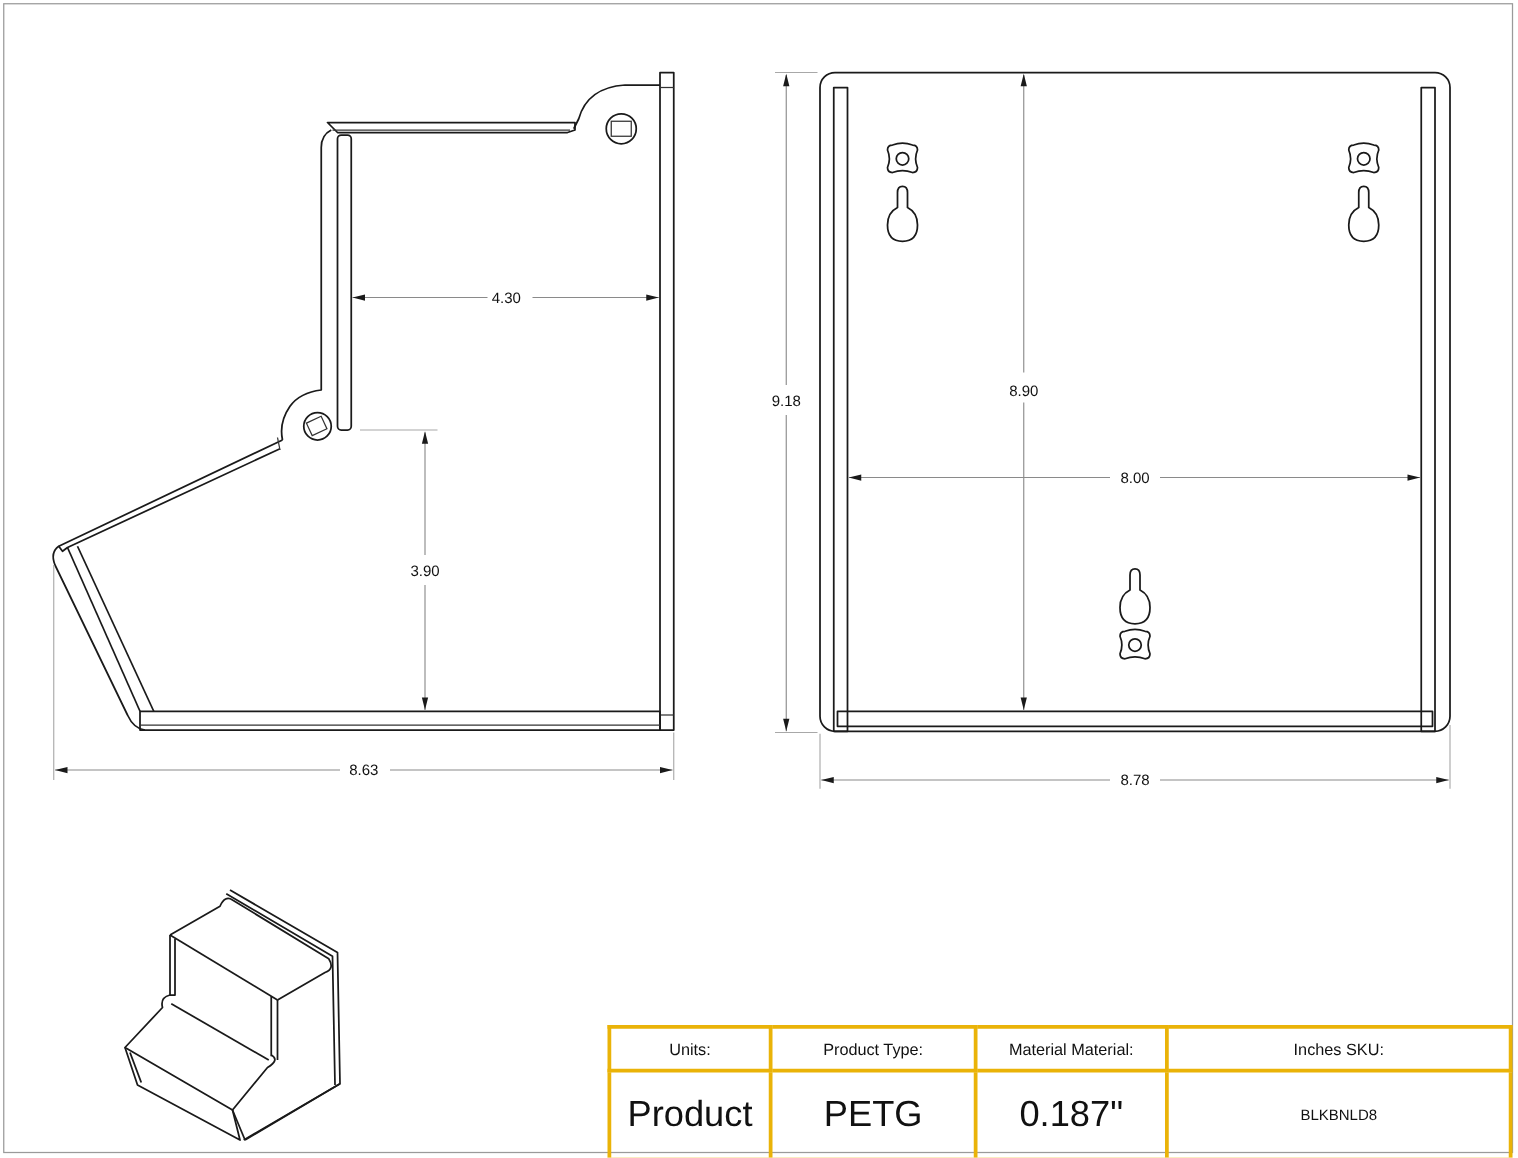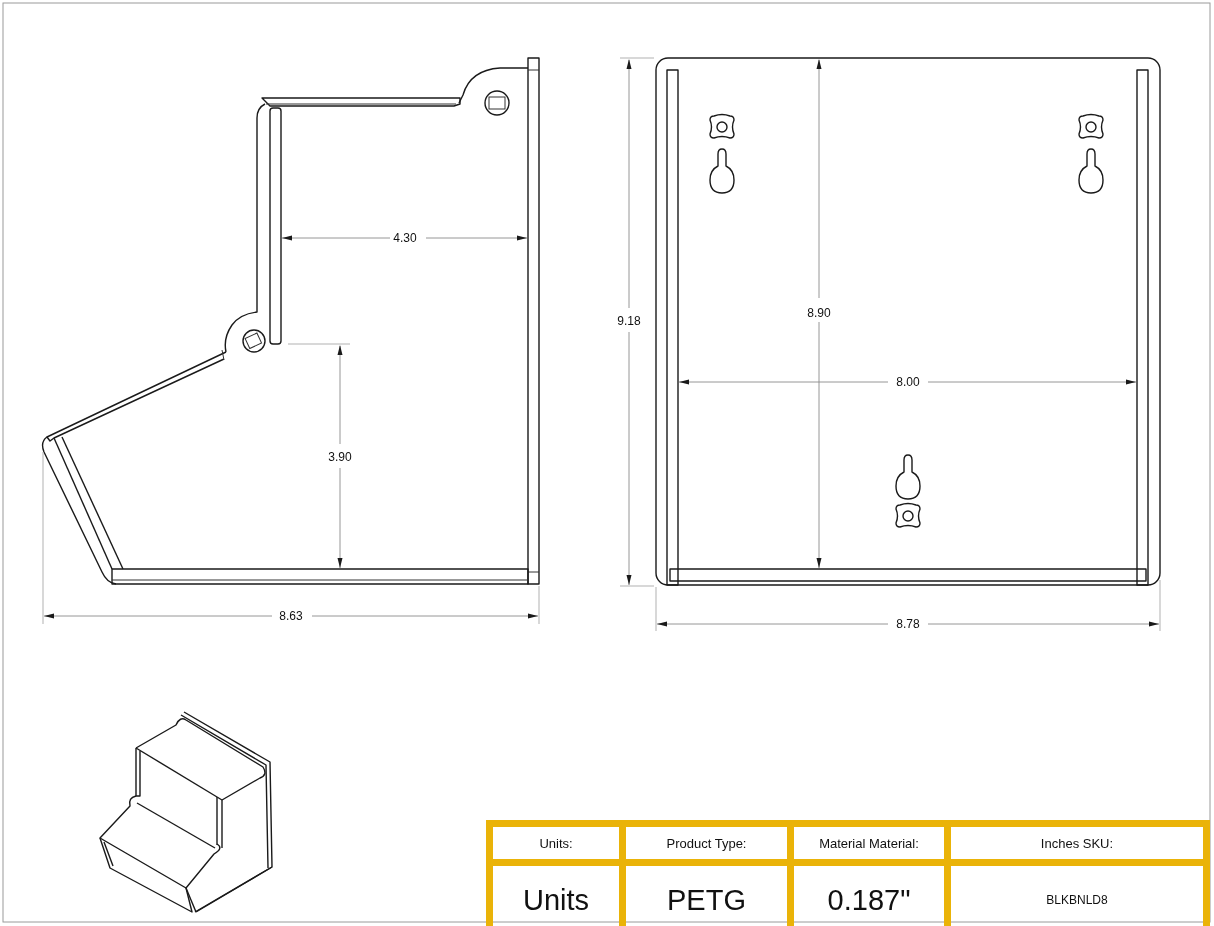--- a/index.html
+++ b/index.html
@@ -5,21 +5,21 @@
   html, body { margin: 0; padding: 0; background: #ffffff; }
   body { width: 1214px; height: 926px; position: relative; overflow: hidden; font-family: "Liberation Sans", sans-serif; }
   #sheet { position: absolute; left: 0; top: 0; width: 1214px; height: 926px; }
   .part { fill: none; stroke: #1a1a1a; stroke-width: 1.4; stroke-linejoin: round; }
   .thin { fill: none; stroke: #333; stroke-width: 1; }
   .dim { fill: none; stroke: #8a8a8a; stroke-width: 0.9; }
   .ext { fill: none; stroke: #a8a8a8; stroke-width: 0.9; }
   .arrow { fill: #1a1a1a; stroke: none; }
   .dimtext { font-family: "Liberation Sans", sans-serif; font-size: 12px; fill: #111; }
   .title-block { position: absolute; left: 486px; top: 820px; width: 724px; height: 102px; border-collapse: collapse; }
-  .title-block td { border: 7px solid #eab308; text-align: center; color: #111; font-family: "Liberation Sans", sans-serif; padding: 0; }
+  .title-block td { border: 3px solid #eab308; text-align: center; color: #111; font-family: "Liberation Sans", sans-serif; padding: 0; }
   .tb-head td { height: 32px; font-size: 13px; }
   .tb-val td { height: 68px; }
   .v-big { font-size: 29px; }
   .v-sku { font-size: 12px; }
 </style>
 </head>
 <body>
 
 <svg id="sheet" viewBox="0 0 1214 926" xmlns="http://www.w3.org/2000/svg">
 
@@ -162,19 +162,19 @@
 
 <table class="title-block">
   <tbody>
       <tr class="tb-head">
     <td style="width:126px">Units:</td>
     <td style="width:161px">Product Type:</td>
     <td style="width:150px">Material Material:</td>
     <td>Inches SKU:</td>
   </tr>
   <tr class="tb-val">
-    <td class="v-big">Units</td>
+    <td class="v-big">Product</td>
     <td class="v-big">PETG</td>
     <td class="v-big">0.187"</td>
     <td class="v-sku">BLKBNLD8</td>
   </tr>
 </tbody>
   </table>
 
 </body></html>

